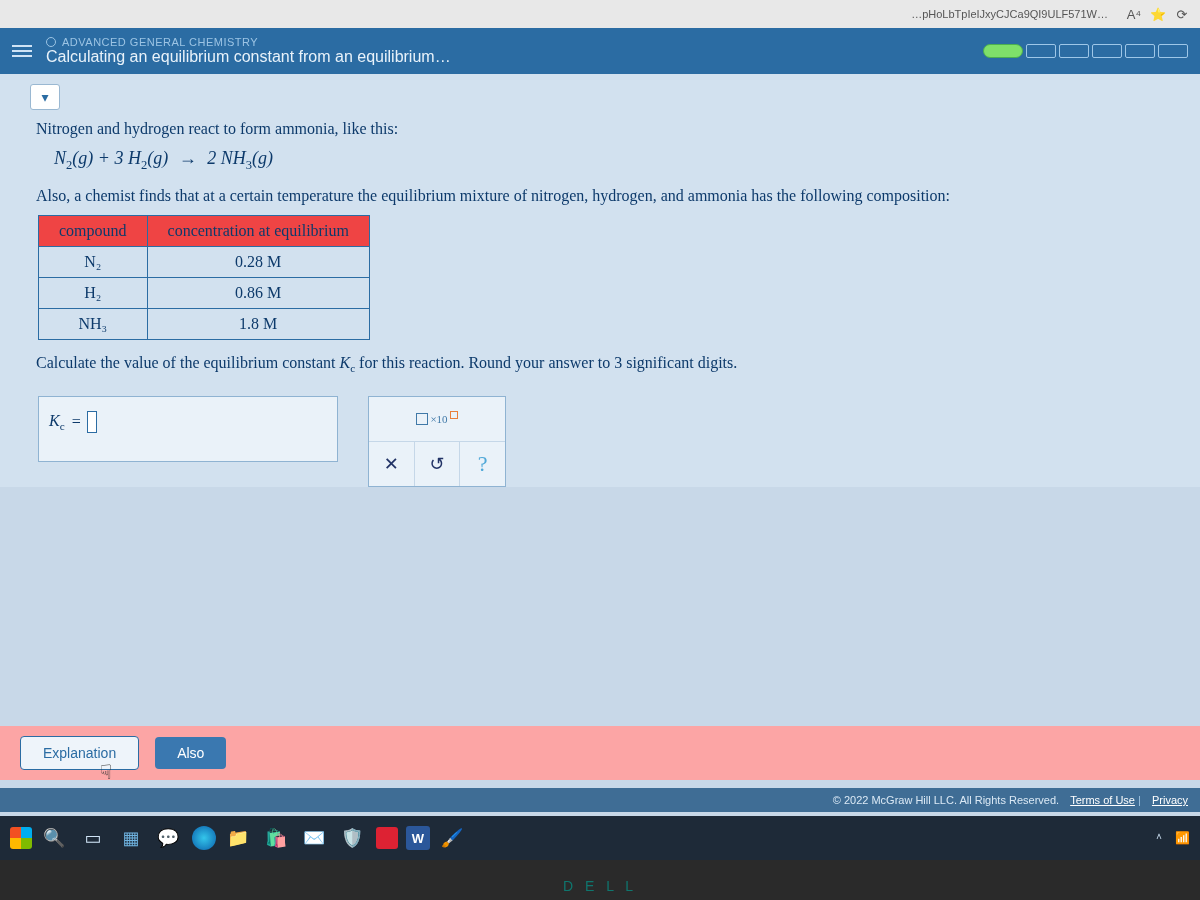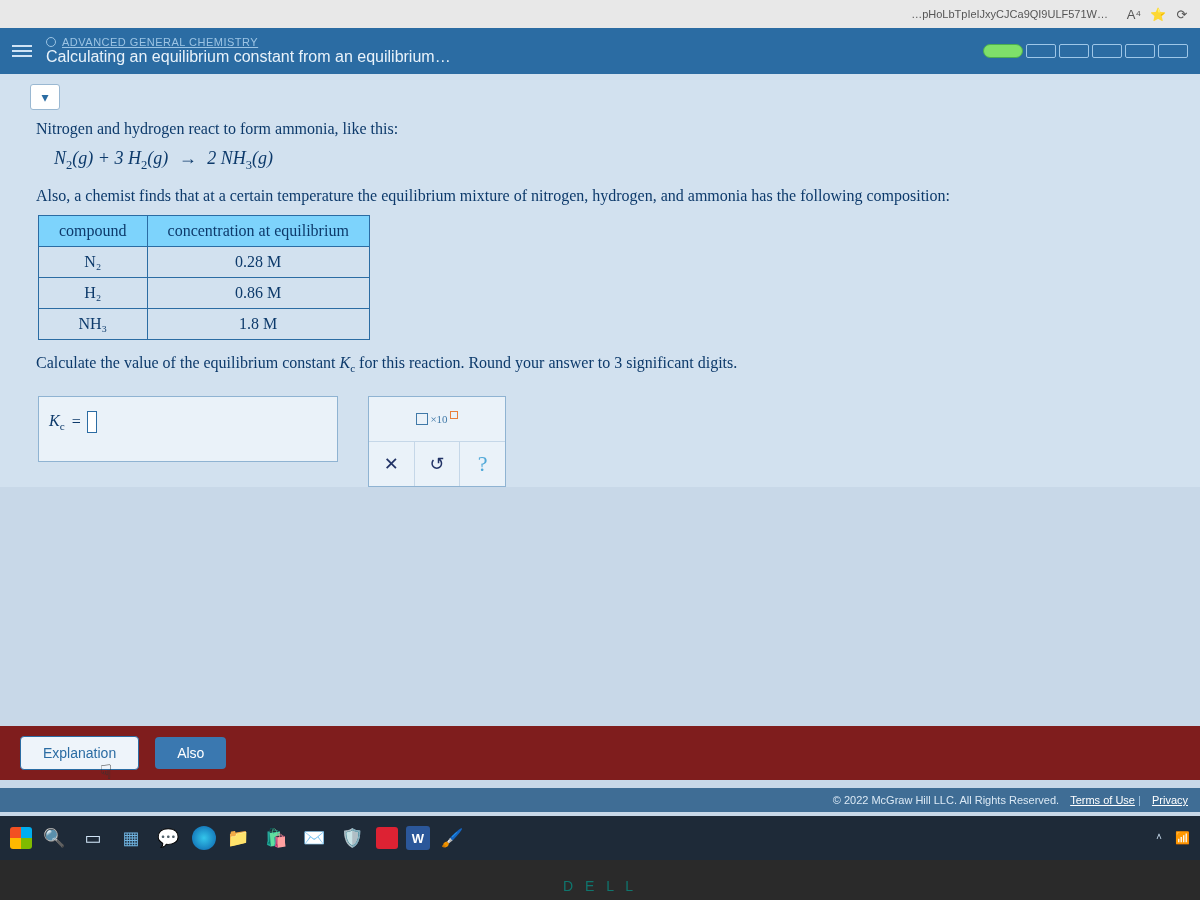--- a/index.html
+++ b/index.html
@@ -29,21 +29,21 @@
     background: #2b6ca3;
     color: #fff;
     padding: 8px 12px;
     display: flex;
     align-items: center;
     gap: 14px;
   }
   .hamburger { display: flex; flex-direction: column; gap: 3px; cursor: pointer; }
   .hamburger span { width: 20px; height: 2px; background: #cfe3f5; display: block; }
   .header-text { display: flex; flex-direction: column; }
-  .course-label { font-size: 11px; color: #9cc4e4; letter-spacing: .5px; display: flex; align-items: center; gap: 6px; text-decoration: underline; }
+  .course-label { font-size: 11px; color: #9cc4e4; letter-spacing: .5px; display: flex; align-items: center; gap: 6px; }
   .course-label .dot { width: 10px; height: 10px; border: 1.5px solid #9cc4e4; border-radius: 50%; display: inline-block; }
   .lesson-title { font-size: 16px; color: #e8f2fa; }
 
   .progress-strip {
     display: flex;
     gap: 3px;
     align-items: center;
     margin-left: auto;
   }
   .progress-box {
@@ -73,21 +73,21 @@
     border-collapse: collapse;
     margin: 10px 0 14px 14px;
   }
   table.data th, table.data td {
     border: 1.5px solid #2b6ca3;
     padding: 6px 20px;
     text-align: center;
     color: #0d3a6b;
     font-weight: normal;
   }
-  table.data th { background: #7dd3fc; font-weight: normal; }
+  table.data th { background: #ef4444; font-weight: normal; }
 
   .answer-row { display: flex; align-items: flex-start; gap: 30px; margin: 22px 0 0 14px; }
   .answer-box {
     border: 1px solid #8fb3d2; background: #eaf2f9; padding: 14px 10px 28px 10px;
     width: 300px; position: relative;
   }
   .answer-box .inner { display: flex; align-items: center; gap: 6px; font-style: italic; }
   .input-slot {
     width: 10px; height: 22px; border: 1px solid #2b6ca3; display: inline-block;
     background: #fff;
@@ -101,21 +101,21 @@
     color: #236; font-size: 18px; cursor: pointer;
   }
   .tool-row + .tool-row { border-top: 1px solid #c5d7e8; }
   .tool-btn + .tool-btn { border-left: 1px solid #c5d7e8; }
   .sci-btn { font-size: 12px; color: #4079a8; display: flex; align-items: center; gap: 2px; }
   .sci-box { width: 12px; height: 12px; border: 1.5px solid #4079a8; }
   .sci-exp { width: 8px; height: 8px; border: 1.5px solid #e97f3c; margin-bottom: 8px; }
 
   .footer-bar {
     position: absolute; bottom: 120px; left: 0; right: 0;
-    background: #7f1d1d;
+    background: #fca5a5;
     padding: 10px 20px;
     display: flex; align-items: center; gap: 16px; margin-top: 16px;
   }
   .btn {
     padding: 8px 22px; border-radius: 4px; font-size: 14px; cursor: pointer;
     font-family: Arial, sans-serif;
   }
   .btn-exp { background: #eef4fa; color: #2b6ca3; border: 1px solid #2b6ca3; }
   .btn-check { background: #3a78b0; color: #fff; border: none; }
   .hand-cursor {

